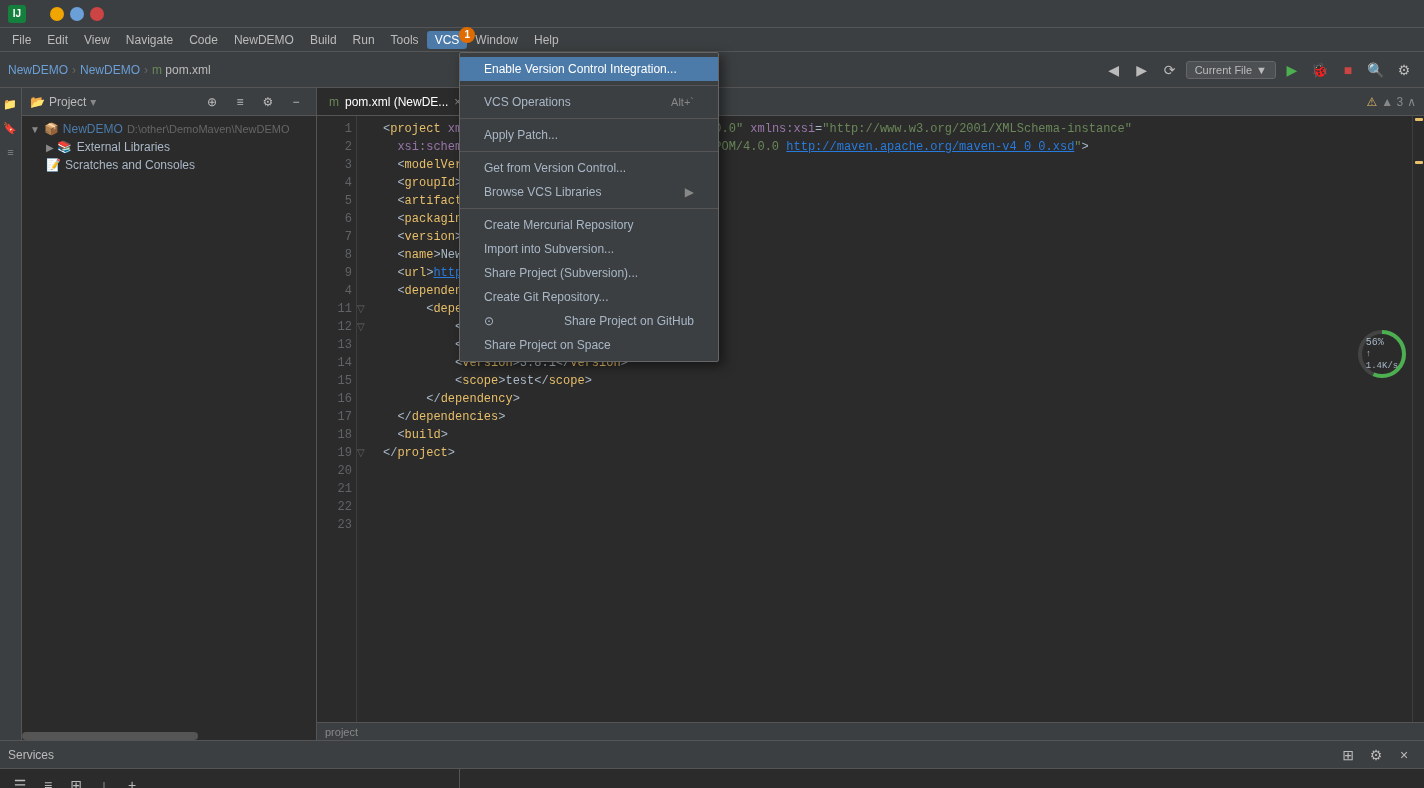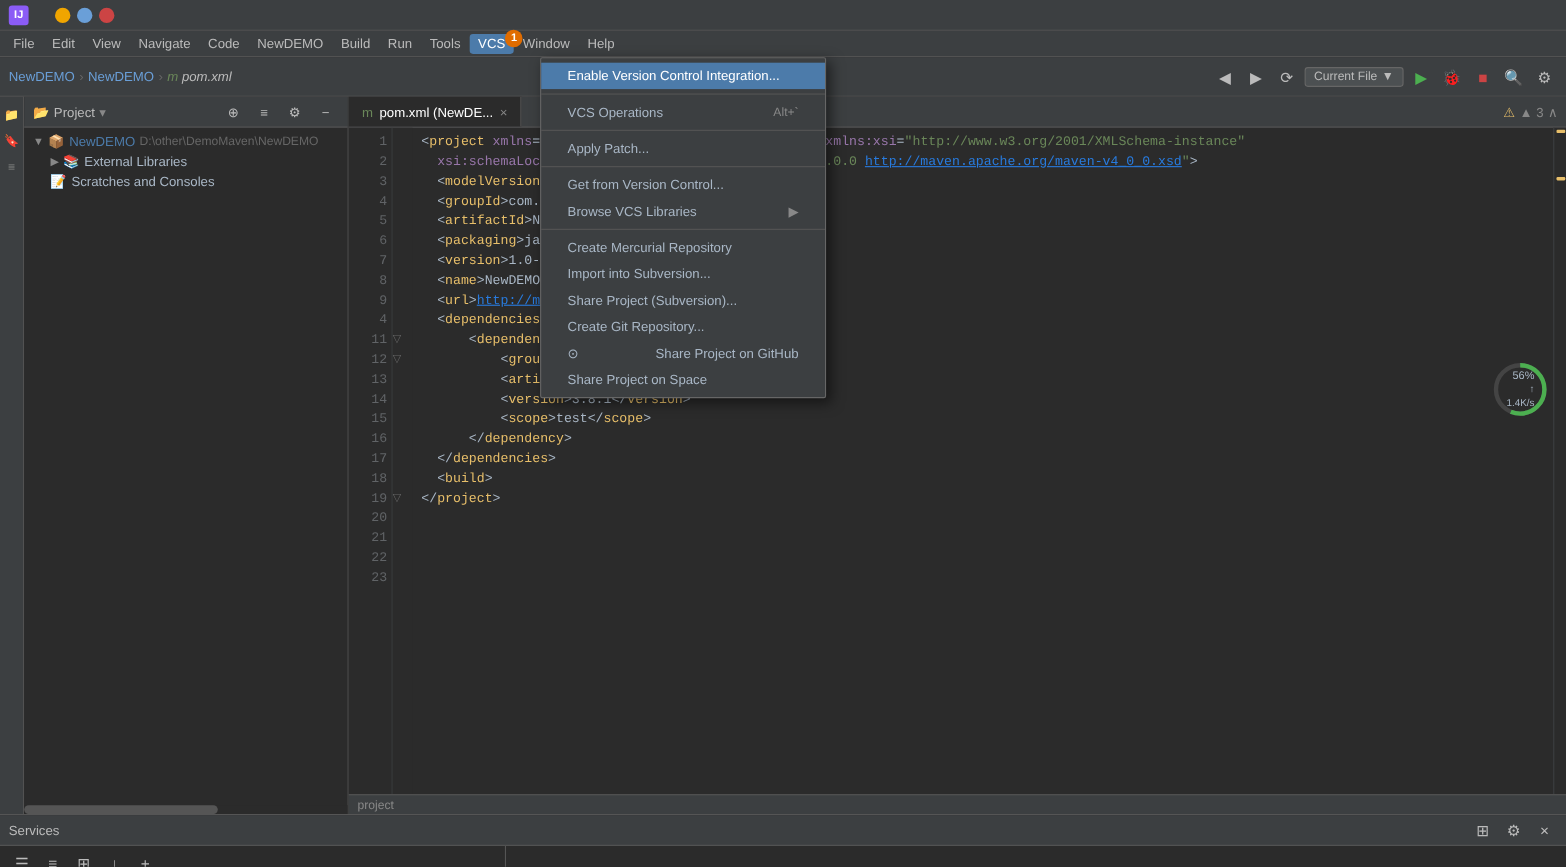--- a/index.html
+++ b/index.html
@@ -19,21 +19,21 @@
       background: #3c3f41;
       height: 28px;
       display: flex;
       align-items: center;
       padding: 0 8px;
       border-bottom: 1px solid #555;
       user-select: none;
     }
     .title-bar-logo {
       width: 18px; height: 18px;
-      background: #8b5cf6;
+      background: #15803d;
       border-radius: 3px;
       margin-right: 24px;
       display: flex; align-items: center; justify-content: center;
       font-size: 10px; font-weight: bold; color: white;
     }
     .title-bar-text {
       flex: 1;
       font-size: 12px;
       color: #bbb;
     }
@@ -231,21 +231,20 @@
       display: flex; align-items: center; justify-content: center;
       color: #555;
       font-size: 12px;
     }
 
     
     .dropdown-overlay {
       position: absolute;
       top: 0; left: 0; right: 0; bottom: 0;
       z-index: 100;
-      margin-left: 32px;
     }
     .dropdown-menu {
       position: absolute;
       background: #3c3f41;
       border: 1px solid #666;
       box-shadow: 4px 4px 12px rgba(0,0,0,0.5);
       min-width: 220px;
       z-index: 200;
       padding: 4px 0;
       border-radius: 2px;
@@ -342,21 +341,21 @@
   <div class="menu-item">Window</div>
   <div class="menu-item">Help</div>
 </div>
 
 <div class="toolbar">
   <div class="breadcrumb">
     <span style="color:#6a9fd8;cursor:pointer;">NewDEMO</span>
     <span class="breadcrumb-sep">›</span>
     <span style="color:#6a9fd8;cursor:pointer;">NewDEMO</span>
     <span class="breadcrumb-sep">›</span>
-    <span style="color:#bbb;font-style:italic;">
+    <span style="color:#bbb;">
       <span style="color:#6a8759;">m</span> pom.xml
     </span>
   </div>
   <div class="toolbar-spacer"></div>
   <div class="toolbar-icon-btn">◀</div>
   <div class="toolbar-icon-btn">▶</div>
   <div class="toolbar-icon-btn">⟳</div>
   <div class="toolbar-btn">
     <span>Current File</span>
     <span>▼</span>
@@ -517,21 +516,21 @@
     <div style="background:#3c3f41; height:18px; border-top:1px solid #555; padding: 0 8px; display:flex; align-items:center; font-size:11px; color:#888;">
       <span>project</span>
     </div>
   </div>
 
   <div style="position:absolute; right:16px; top:240px; width:52px; height:52px;">
     <svg width="52" height="52">
       <circle cx="26" cy="26" r="22" fill="none" stroke="#444" stroke-width="4"></circle>
       <circle cx="26" cy="26" r="22" fill="none" stroke="#4caf50" stroke-width="4" stroke-dasharray="138.2" stroke-dashoffset="60.8" transform="rotate(-90 26 26)"></circle>
     </svg>
-    <div style="position:absolute;top:50%;left:50%;transform:translate(-50%,-50%);text-align:right;font-size:10px;color:#a9b7c6;line-height:1.3;">
+    <div style="position:absolute;top:50%;left:50%;transform:translate(-50%,-50%);text-align:left;font-size:10px;color:#a9b7c6;line-height:1.3;font-family:Liberation Mono, monospace;">
       <div>56%</div>
       <div style="font-size:9px;">↑ 1.4K/s</div>
     </div>
   </div>
 
 </div>
 
 <div class="bottom-panel">
   <div class="bottom-panel-header">
     <span class="bottom-panel-title">Services</span>

